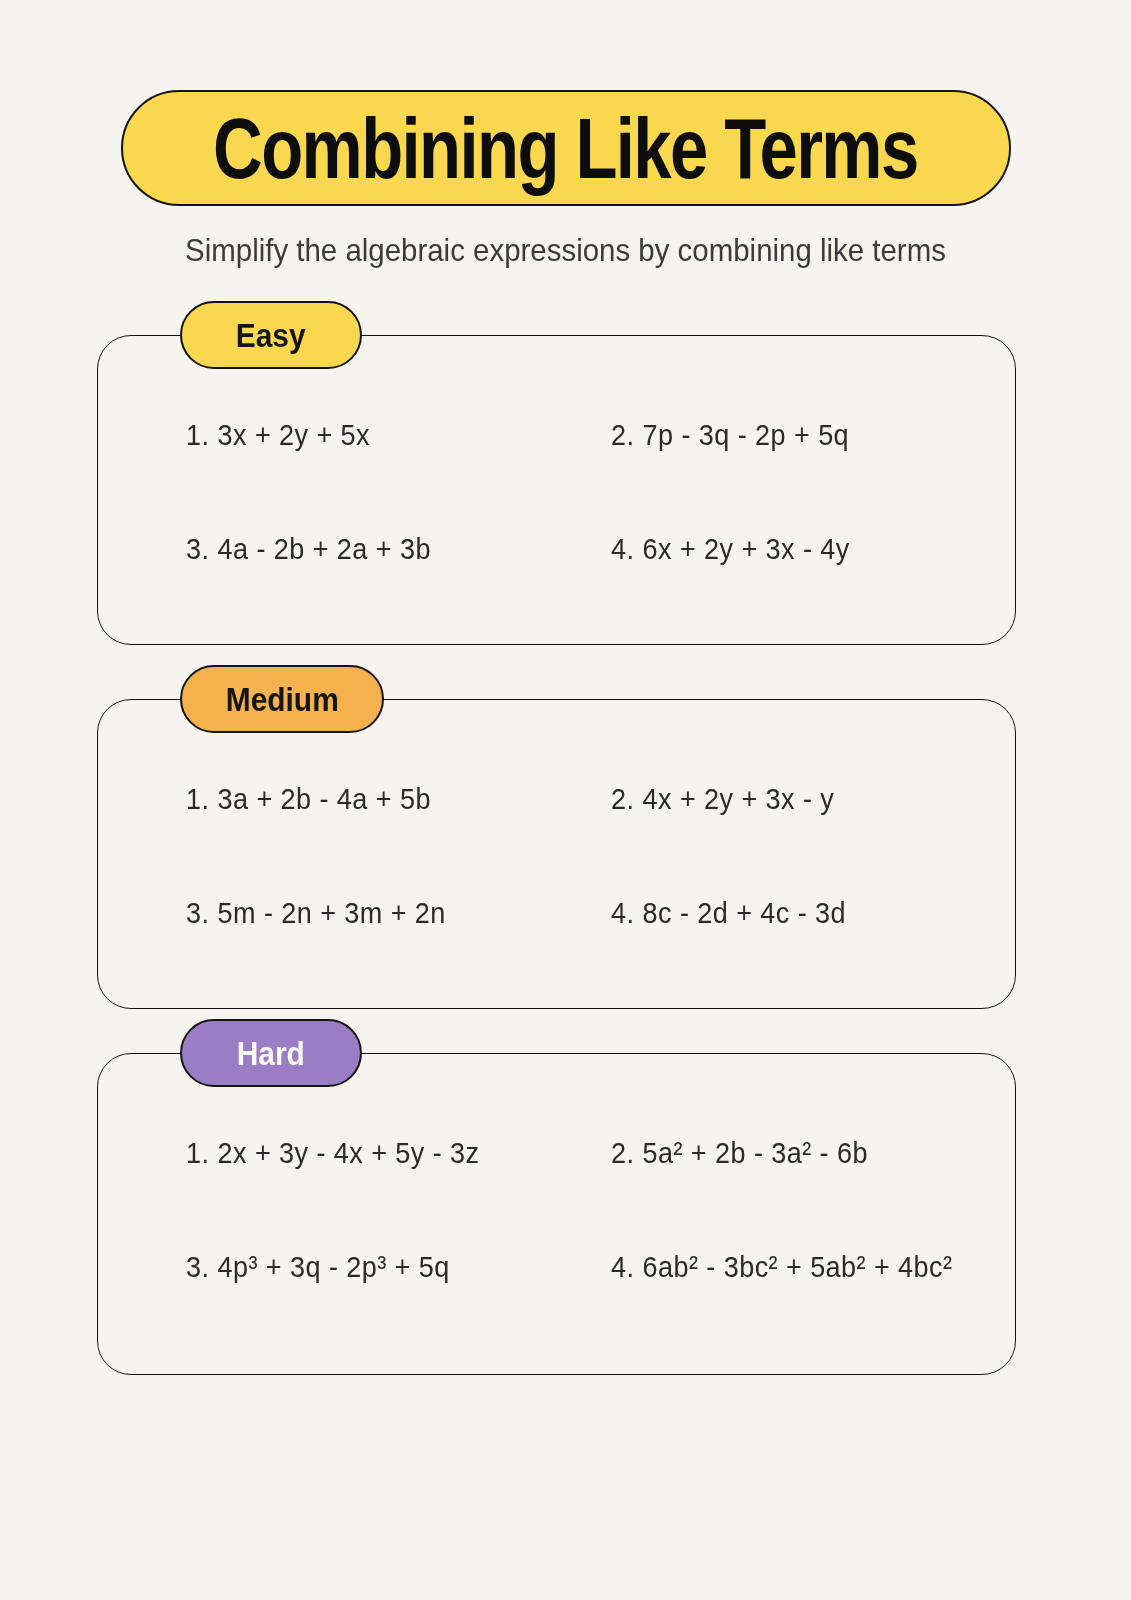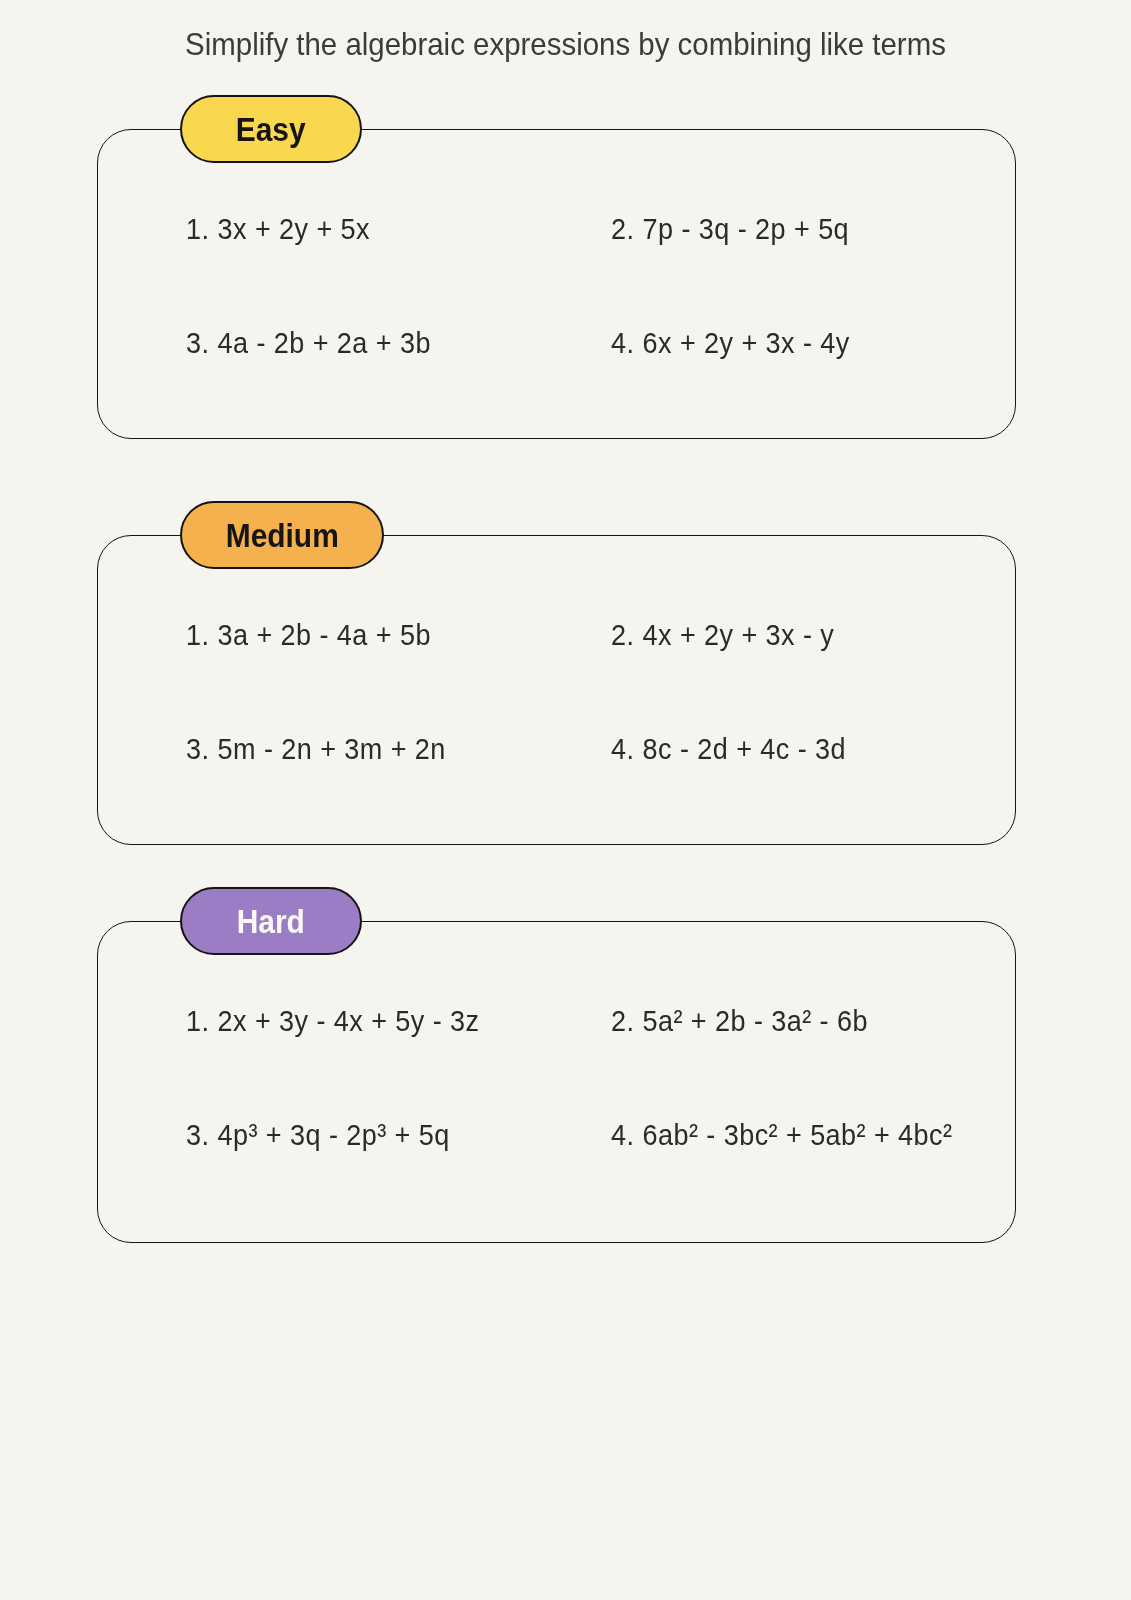--- a/index.html
+++ b/index.html
@@ -55,22 +55,22 @@
     white-space: nowrap;
   }
   .sections {
     width: 919px;
     margin-left: 97px;
   }
   .level {
     position: relative;
   }
   .level-easy   { margin-top: 66px;  }
-  .level-medium { margin-top: 96px; border-radius: 12px;  }
-  .level-hard   { margin-top: 76px; }
+  .level-medium { margin-top: 54px; border-radius: 12px;  }
+  .level-hard   { margin-top: 44px; }
   .box {
     border: 1.5px solid var(--outline);
     border-radius: 34px;
     height: 310px;
   }
   .level-hard .box { height: 322px; }
   .pill {
     position: absolute;
     top: -34px;
     left: 83px;
@@ -115,20 +115,23 @@
     white-space: nowrap;
   }
   .problem .num  { letter-spacing: 0.5px; }
   .problem .expr { letter-spacing: 0.5px; }
 </style>
 </head>
 <body>
 
 <div class="page">
 
+  <div class="title-pill">
+    <h1>Combining Like Terms</h1>
+  </div>
 
   <p class="subtitle">Simplify the algebraic expressions by combining like terms</p>
 
   <div class="sections">
 
     <section class="level level-easy">
       <div class="pill pill-easy">
         <span class="pill-label">Easy</span>
       </div>
       <div class="box">

